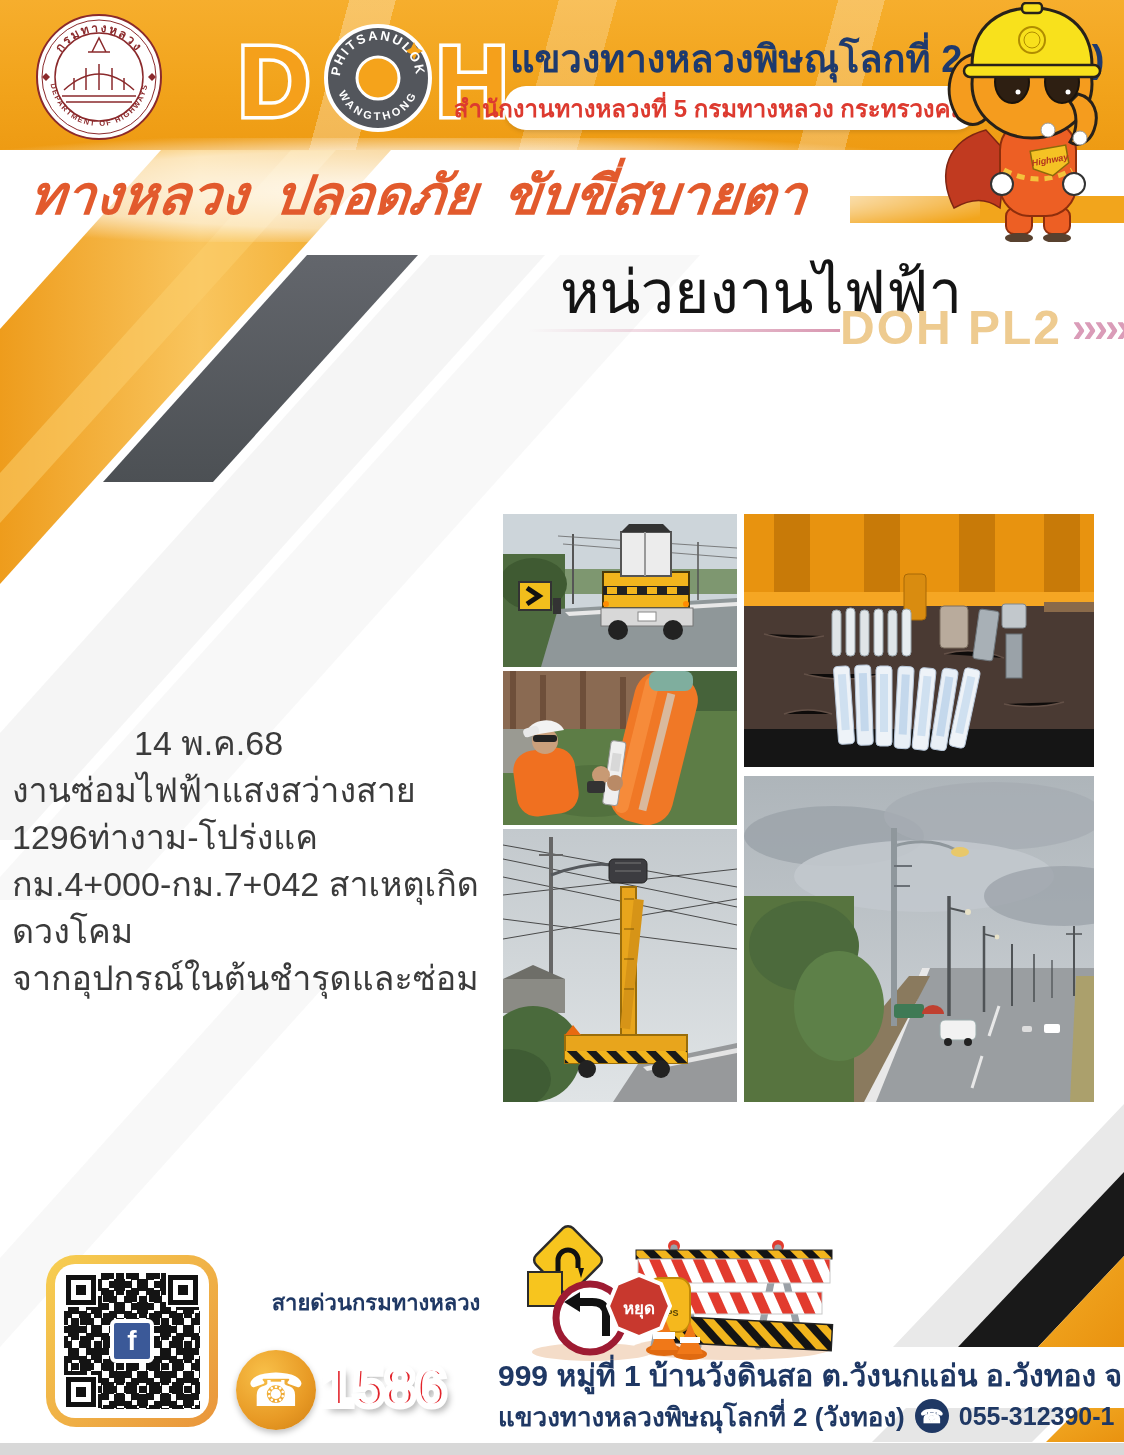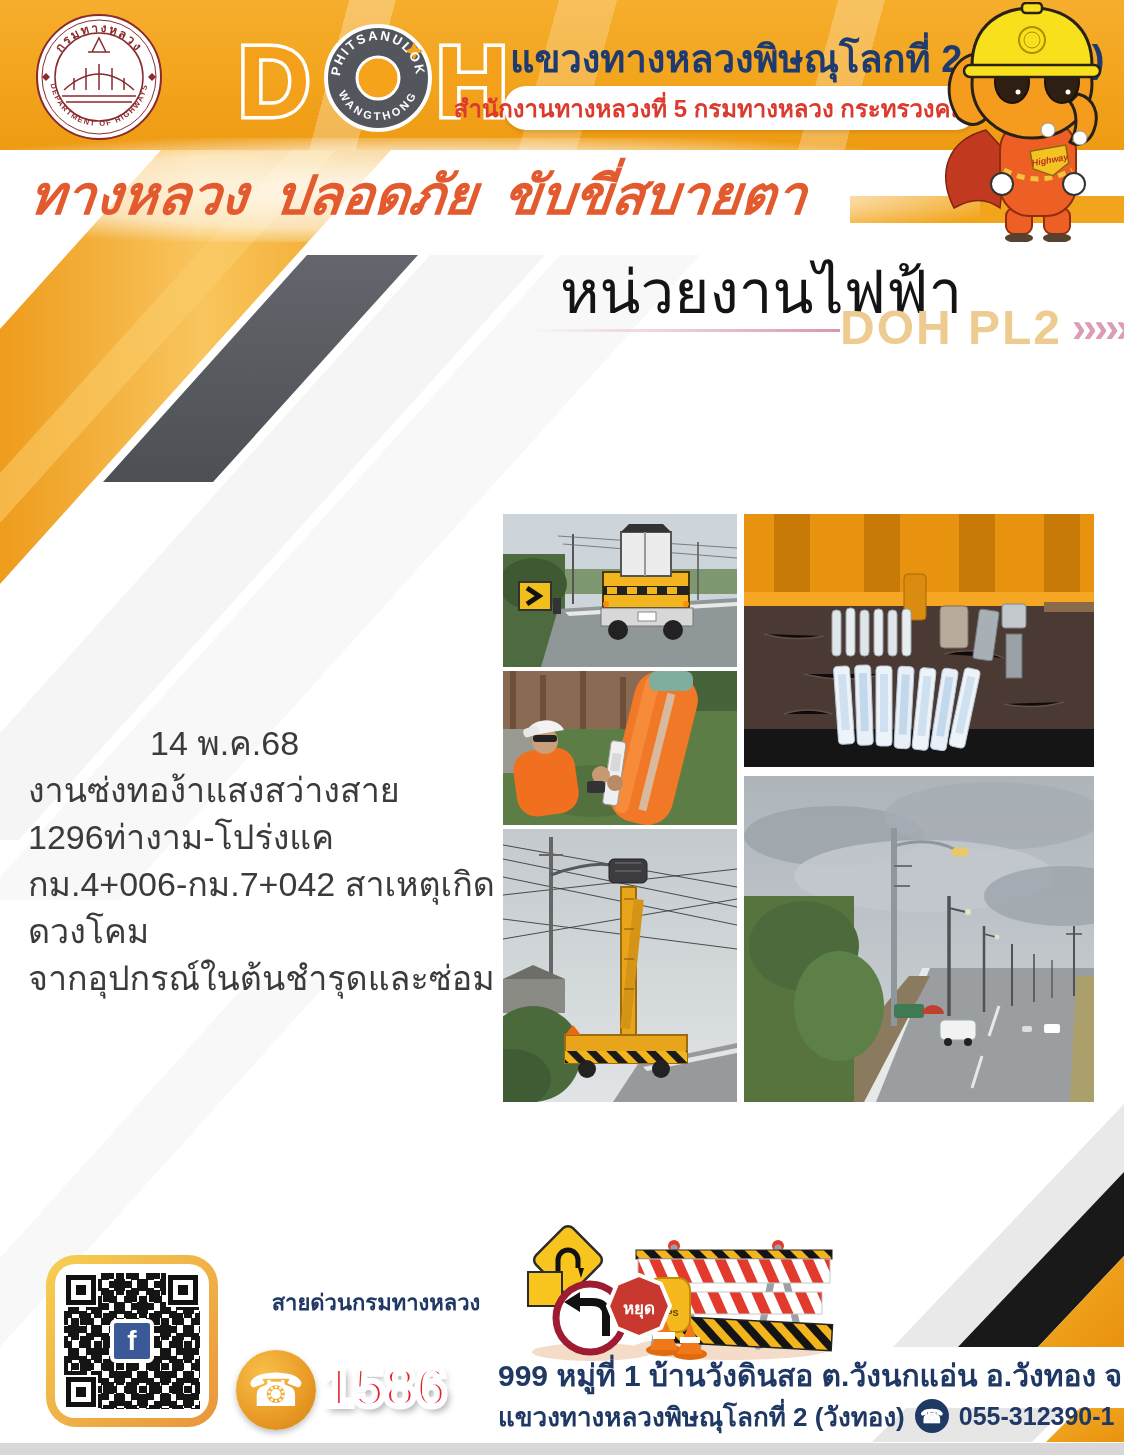--- a/index.html
+++ b/index.html
@@ -26,21 +26,21 @@
     color:#E25A2D;transform:skewX(-6deg);white-space:nowrap;word-spacing:12px;}
   .sec-title{left:560px;top:244px;width:532px;text-align:left;font-size:60px;font-weight:400;
     color:#141414;white-space:nowrap;}
   .pink-line{left:528px;top:329px;width:312px;height:3px;
     background:linear-gradient(90deg,rgba(216,150,176,0),#D896B0);}
   .sec-sub{left:840px;top:300px;display:flex;align-items:center;gap:10px;}
   .doh-pl2{font-size:48px;font-weight:800;color:#EECB90;letter-spacing:2px;white-space:nowrap;}
   .chevrons{font-size:42px;font-weight:900;color:#DA9CB8;letter-spacing:-3px;white-space:nowrap;}
 
   
-  .report{left:28px;top:720px;width:480px;color:#3b3b3b;font-size:34px;font-weight:500;line-height:47px;}
+  .report{left:12px;top:720px;width:480px;color:#3b3b3b;font-size:34px;font-weight:500;line-height:47px;}
   .report .ln{white-space:nowrap;}
   .report .ln.first{padding-left:122px;}
 
   
   .photo{overflow:hidden;background:#cfd4d8;}
   .photo svg{display:block;}
   .phA{left:503px;top:514px;width:234px;height:153px;}
   .phC{left:503px;top:671px;width:234px;height:154px;}
   .phD{left:503px;top:829px;width:234px;height:273px;}
   .phB{left:744px;top:514px;width:350px;height:253px;}
@@ -201,23 +201,23 @@
 
   <div class="abs sec-title">หน่วยงานไฟฟ้า</div>
   <div class="abs pink-line"></div>
   <div class="abs sec-sub">
     <span class="doh-pl2">DOH PL2</span>
     <span class="chevrons">›››››</span>
   </div>
 
   <div class="abs report">
     <div class="ln first">14 พ.ค.68</div>
-    <div class="ln">งานซ่งทอง้าแสงสว่างสาย</div>
+    <div class="ln">งานซ่อมไฟฟ้าแสงสว่างสาย</div>
     <div class="ln">1296ท่างาม-โปร่งแค</div>
-    <div class="ln">กม.4+006-กม.7+042 สาเหตุเกิด</div>
+    <div class="ln">กม.4+000-กม.7+042 สาเหตุเกิด</div>
     <div class="ln">ดวงโคม</div>
     <div class="ln">จากอุปกรณ์ในต้นชำรุดและซ่อม</div>
   </div>
 
   <div class="abs photo phA">
     <svg width="234" height="153" viewBox="0 0 234 153">
       <rect width="234" height="153" fill="#d6dce0"></rect>
       <rect y="0" width="234" height="95" fill="#cdd5da"></rect>
       <rect y="55" width="234" height="25" fill="#7e9770"></rect>
       <rect x="0" y="40" width="62" height="113" fill="#4e6b3f"></rect>

